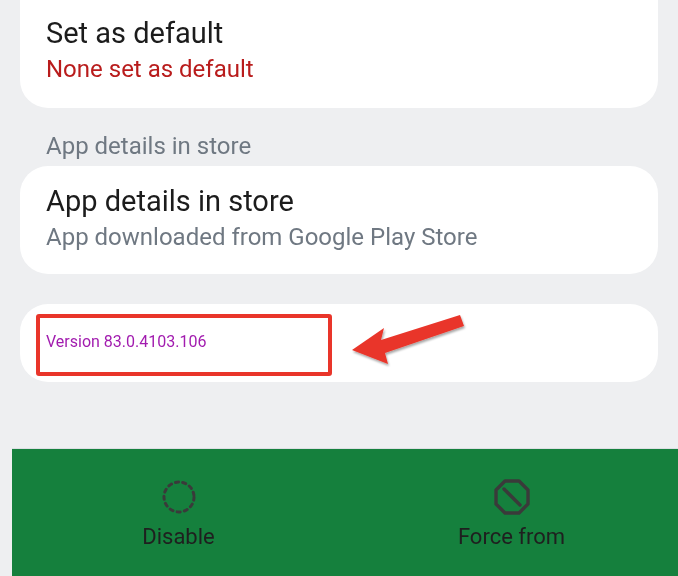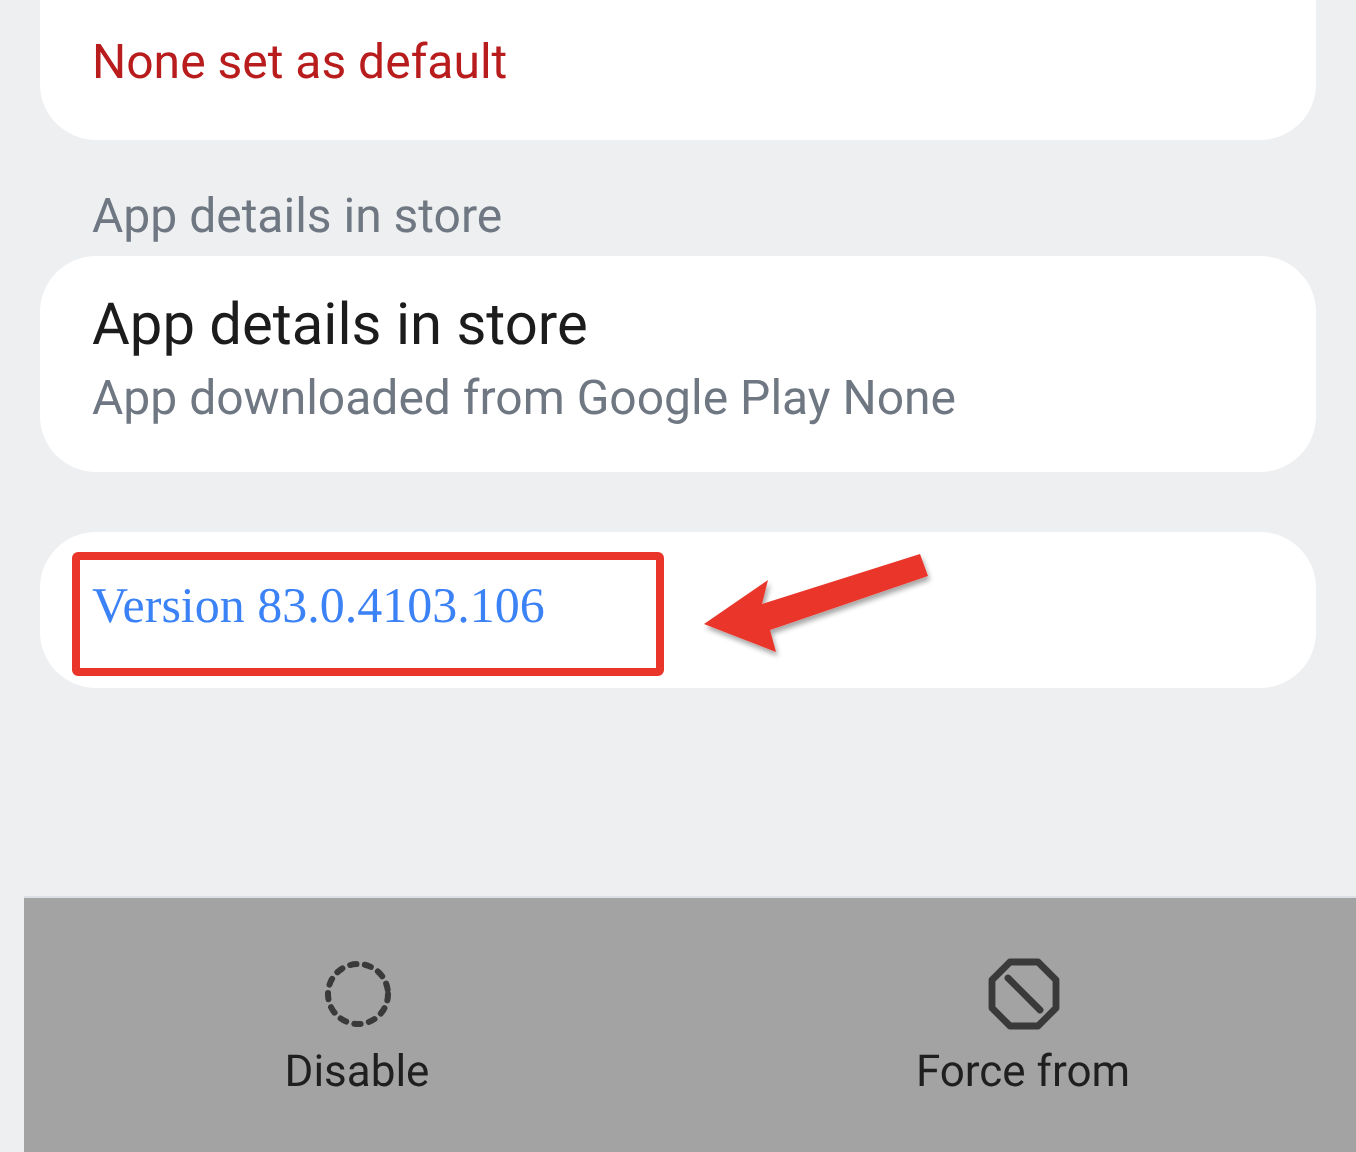--- a/index.html
+++ b/index.html
@@ -68,24 +68,23 @@
     line-height: 30px;
     margin-top: 2px;
   }
 
   .version-card {
     position: relative;
     margin-top: 30px;
     padding: 22px 26px 24px 26px;
   }
   .version-text {
-    font-size: 25px;
-    color: #3b82f6;
+    font-size: 16px;
+    color: #a21caf;
     line-height: 32px;
-    font-family: Liberation Serif, serif;
   }
 
   
   .highlight-box {
     position: absolute;
     left: 16px;
     top: 10px;
     width: 296px;
     height: 62px;
     border: 4px solid #e9352a;
@@ -104,21 +103,21 @@
   }
 
   
   .action-bar {
     position: absolute;
     left: 12px;
     right: 0;
     bottom: 0;
     height: 128px;
     display: flex;
-    background: #a3a3a3;
+    background: #15803d;
     border-top: 1px solid #dcdfe3;
   }
   .action-btn {
     flex: 1;
     display: flex;
     flex-direction: column;
     align-items: center;
     justify-content: center;
     gap: 6px;
     cursor: pointer;
@@ -135,28 +134,29 @@
     color: #1f1f1f;
     font-weight: 400;
   }
 </style>
 </head>
 <body>
 
 <div class="viewport">
 
   <div class="card top-open">
+    <div class="set-default-title">Set as default</div>
     <div class="set-default-sub">None set as default</div>
   </div>
 
   <div class="section-label">App details in store</div>
 
   <div class="card app-details">
     <div class="app-details-title">App details in store</div>
-    <div class="app-details-sub">App downloaded from Google Play None</div>
+    <div class="app-details-sub">App downloaded from Google Play Store</div>
   </div>
 
   <div class="card version-card">
     <div class="version-text">Version 83.0.4103.106</div>
 
     <div class="highlight-box"></div>
 
     <svg class="arrow" viewBox="0 0 120 80">
       <defs>
         <filter id="sh" x="-20%" y="-20%" width="160%" height="160%">

